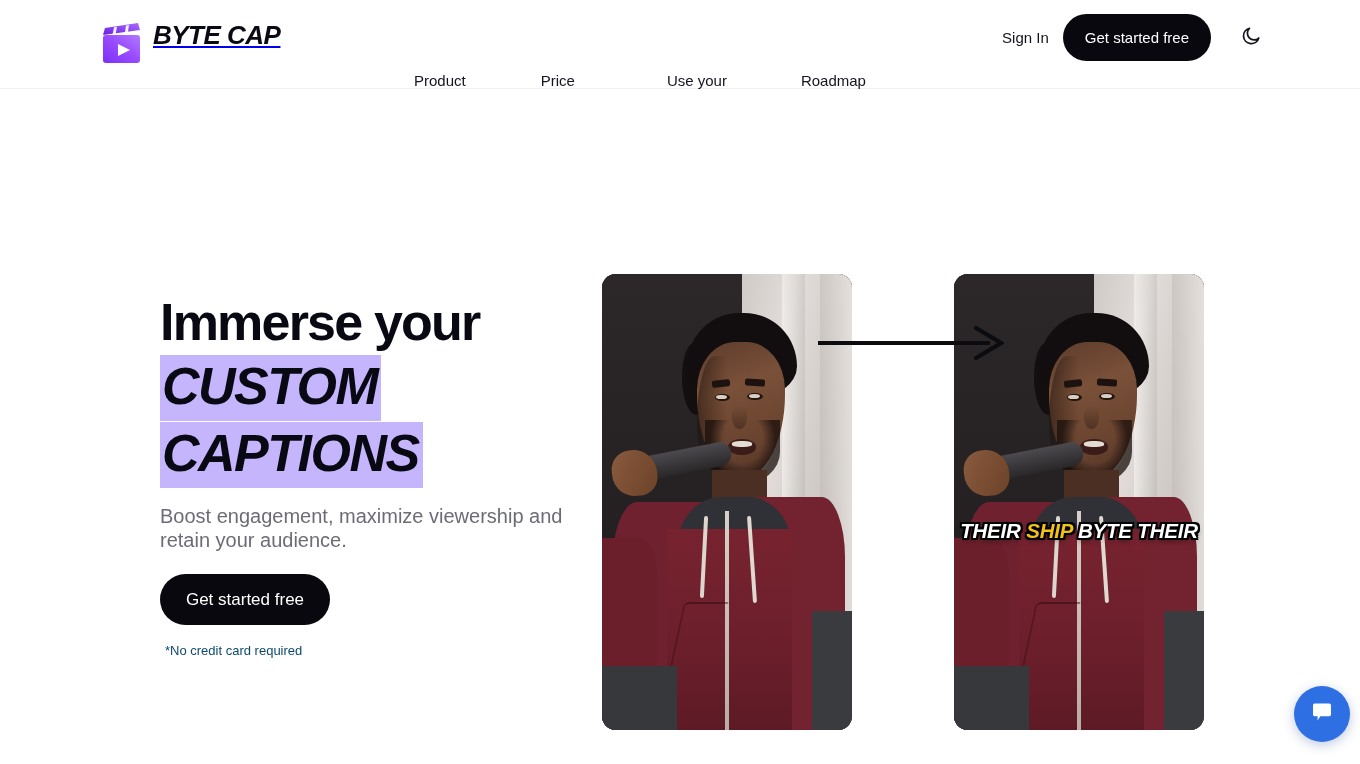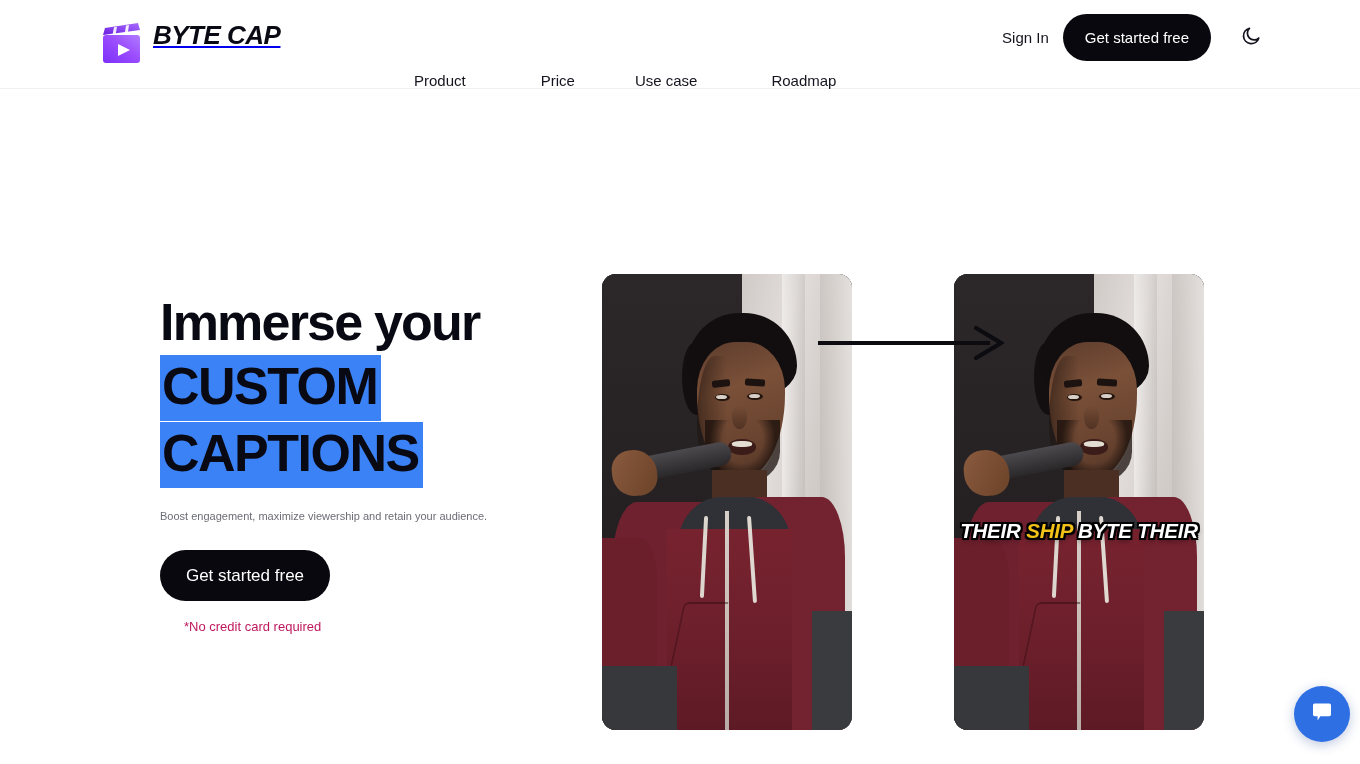--- a/index.html
+++ b/index.html
@@ -35,21 +35,21 @@
 
   .nav {
     position:absolute; left:414px; top:0; height:89px;
     display:flex; align-items:flex-end; gap:0;
   }
   .nav-link {
     font-size:15px; color:#14141e; text-decoration:none;
     white-space:nowrap; cursor:pointer;
   }
   .nav-link:nth-child(1){ margin-right:75px; }
-  .nav-link:nth-child(2){ margin-right:60px; }
+  .nav-link:nth-child(2){ margin-right:92px; }
   .nav-link:nth-child(3){ margin-right:74px; }
 
   .header-right {
     position:absolute; right:92px; top:0; height:74px;
     display:flex; align-items:center; gap:0;
   }
   .signin {
     font-size:15px; color:#14141e; text-decoration:none;
     cursor:pointer; margin-right:14px; white-space:nowrap;
   }
@@ -72,42 +72,42 @@
   .hero-copy { position:absolute; left:160px; top:203px; width:420px; }
 
   .headline {
     font-size:52px; line-height:61px; font-weight:900;
     color:#090913; letter-spacing:-1.8px;
   }
   .headline .plain { display:block; }
   .hl-wrap { display:block; margin-top:2px; }
   .hl {
     display:inline-block;
-    background:#3b82f6;
-    font-weight:900;
+    background:#c4b5fd;
+    font-style:italic; font-weight:900;
     letter-spacing:-1.5px;
     padding:1px 4px 4px 2px;
     color:#090913;
   }
   .hl.line2 { margin-top:-4px; }
 
   .sub {
     margin-top:16px;
-    font-size:11px; line-height:24px; color:#6c6c76;
+    font-size:20px; line-height:24px; color:#6c6c76;
     max-width:410px;
   }
 
   .cta {
     margin-top:22px;
     background:#08080e; color:#ffffff;
     font-size:17px; border:none; border-radius:999px;
     width:170px; height:51px; cursor:pointer;
     font-family:"Liberation Sans", sans-serif;
   }
-  .note { margin-top:18px; margin-left:24px; font-size:13px; color:#be185d; }
+  .note { margin-top:18px; margin-left:5px; font-size:13px; color:#0c4a6e; }
 
   
   .frames { position:absolute; left:602px; top:185px; }
   .vframe {
     position:absolute; top:0; width:250px; height:456px;
     border-radius:14px; overflow:hidden; background:#1e1c1d;
   }
   .vframe.left  { left:0; }
   .vframe.right { left:352px; }
 
@@ -237,21 +237,21 @@
         <path d="M24 3.5 L27 3.1 L25.5 13 L22.5 13 Z" fill="#ffffff" opacity=".9"></path>
         <path d="M16 22 L28 28 L16 34 Z" fill="#ffffff"></path>
       </svg>
     </span>
     <span class="brand-name">BYTE CAP</span>
   </a>
 
   <nav class="nav">
     <a class="nav-link" href="#">Product</a>
     <a class="nav-link" href="#">Price</a>
-    <a class="nav-link" href="#">Use case</a>
+    <a class="nav-link" href="#">Use your</a>
     <a class="nav-link" href="#">Roadmap</a>
   </nav>
 
   <div class="header-right">
     <a class="signin" href="#">Sign In</a>
     <button class="btn-pill">Get started free</button>
     <button class="theme-toggle">
       <span>
         <svg width="22" height="22" viewBox="0 0 24 24" fill="none" stroke="#14141e" stroke-width="1.9" stroke-linecap="round" stroke-linejoin="round">
           <path d="M20.5 14.2A8.5 8.5 0 1 1 10.3 3.6a6.8 6.8 0 0 0 10.2 10.6z"></path>

